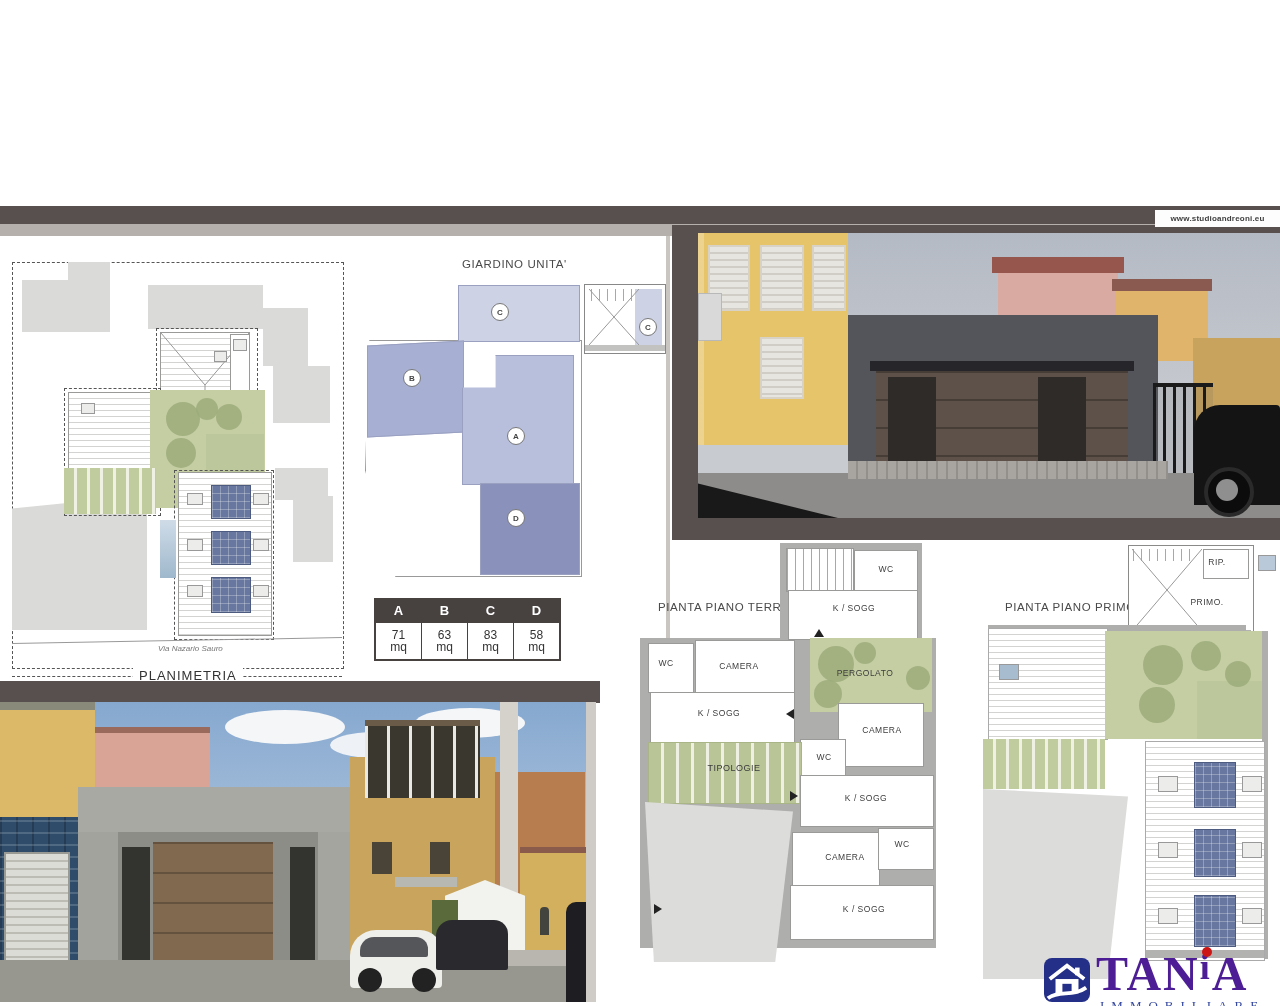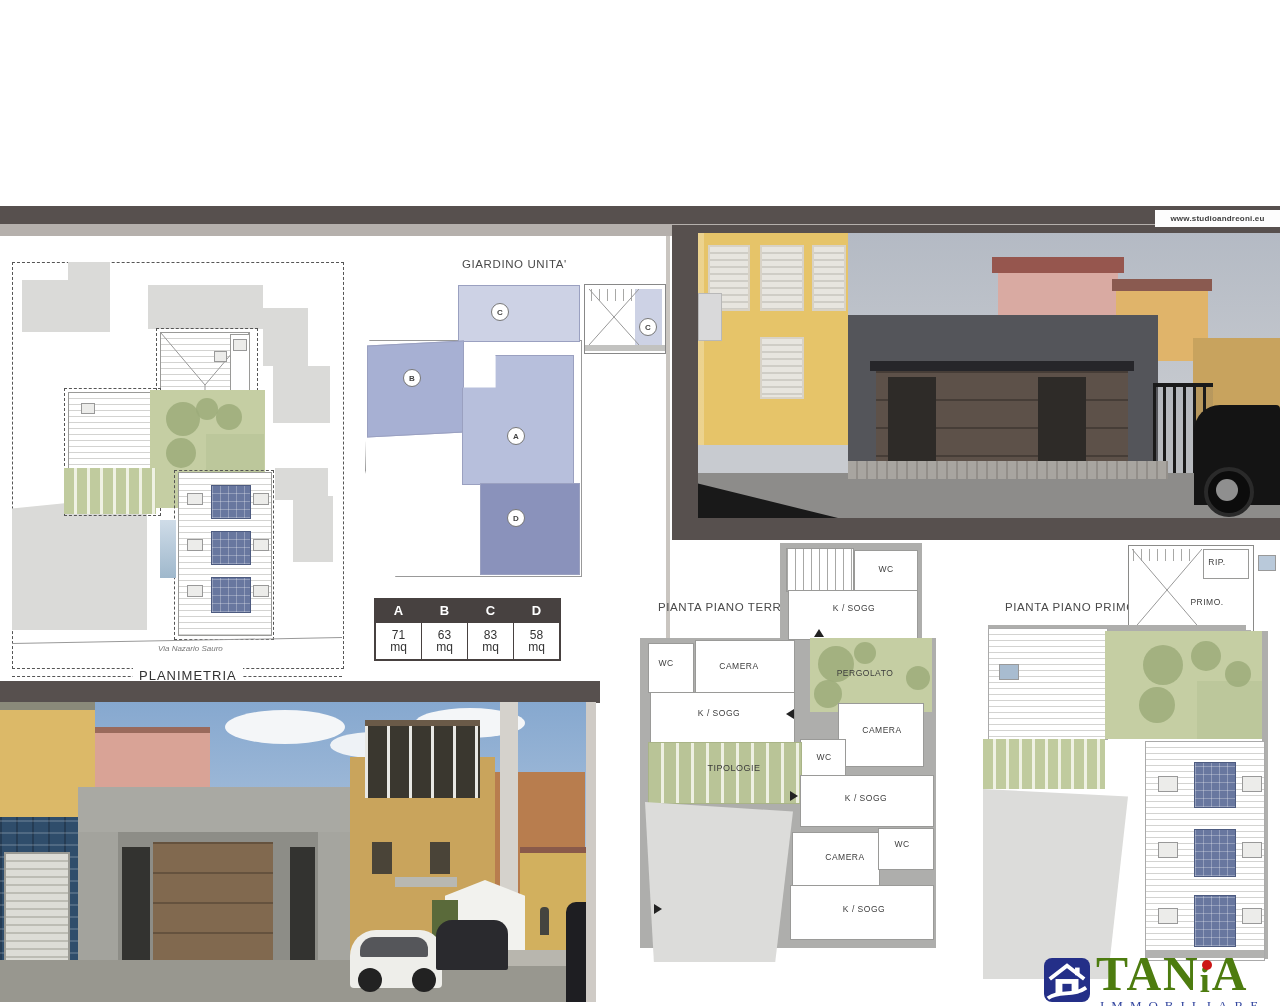--- a/index.html
+++ b/index.html
@@ -31,21 +31,21 @@
   .at-head .at-cell{background:#474140;color:#fff;font-weight:bold;font-size:13px;height:22px;}
   .at-cell{flex:1;display:flex;flex-direction:column;align-items:center;justify-content:center;border-right:1px solid #474140;font-size:12px;color:#333;line-height:12px;}
   .at-cell:last-child{border-right:none;}
   .at-body .at-cell{height:36px;border-top:1px solid #474140;}
   
   .photo-frame{position:absolute;background:#57504e;}
   .scene{position:absolute;overflow:hidden;}
   
   .logo{position:absolute;left:1044px;top:952px;width:240px;height:60px;}
   .logo-box{position:absolute;left:0;top:6px;width:46px;height:44px;background:#242f88;border-radius:8px;}
-  .logo-text{position:absolute;left:52px;top:-6px;display:flex;align-items:flex-end;font-family:"Liberation Serif",serif;color:#4d7c0f;font-weight:bold;letter-spacing:2px;}
+  .logo-text{position:absolute;left:52px;top:-6px;display:flex;align-items:flex-start;font-family:"Liberation Serif",serif;color:#4c1d95;font-weight:bold;letter-spacing:2px;}
   .logo-t{font-size:48px;}
   .logo-i{font-size:36px;position:relative;}
   .logo-i::before{content:"";position:absolute;left:2px;top:1px;width:10px;height:10px;border-radius:50%;background:#cc1515;}
   .logo-sub{position:absolute;left:56px;top:46px;font-family:"Liberation Serif",serif;font-size:13px;letter-spacing:7px;color:#3548a0;}
   .wm{position:absolute;left:1155px;top:210px;width:125px;height:17px;background:#fdfdfd;display:flex;align-items:center;justify-content:center;font-size:8px;font-weight:bold;color:#3d3d3d;letter-spacing:.2px;}
 </style>
 </head>
 <body>
 
 <div class="page">

